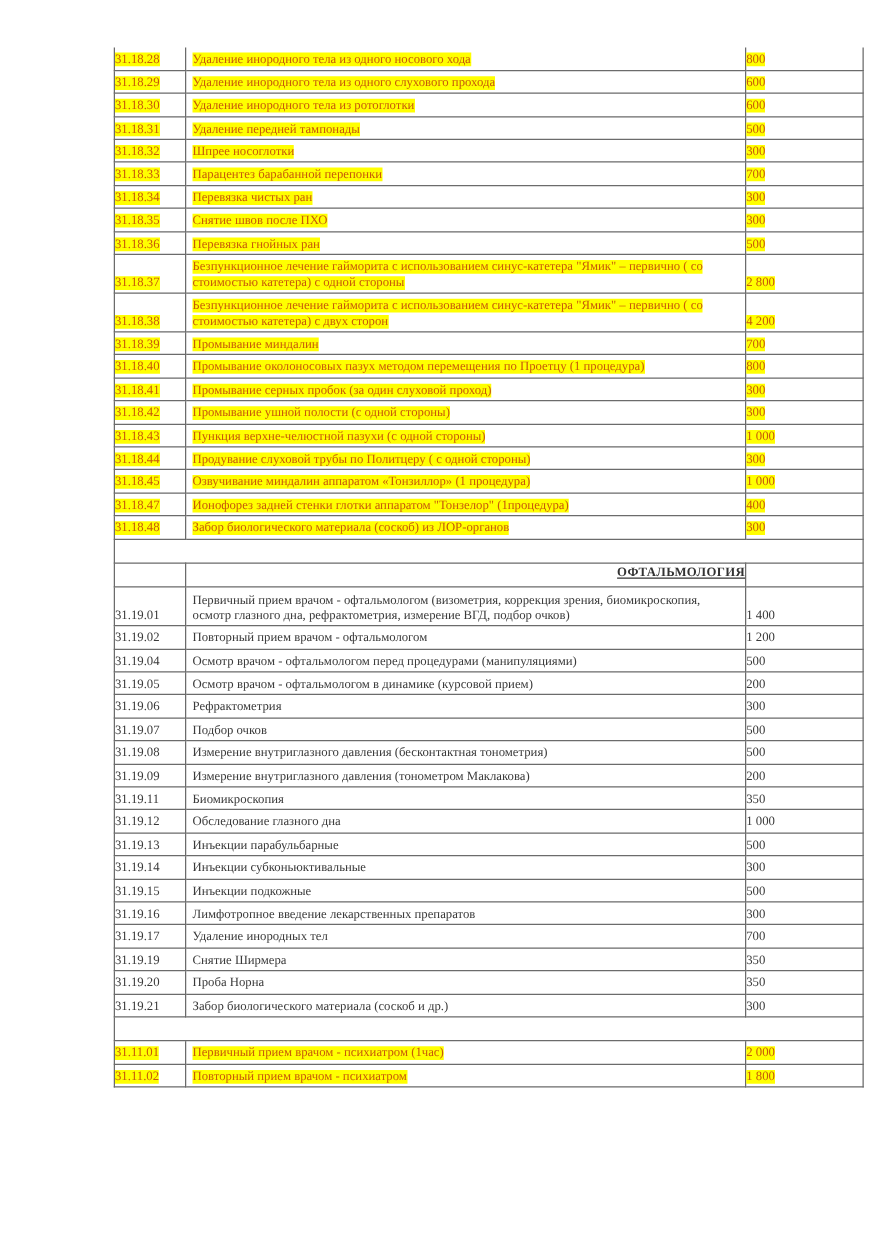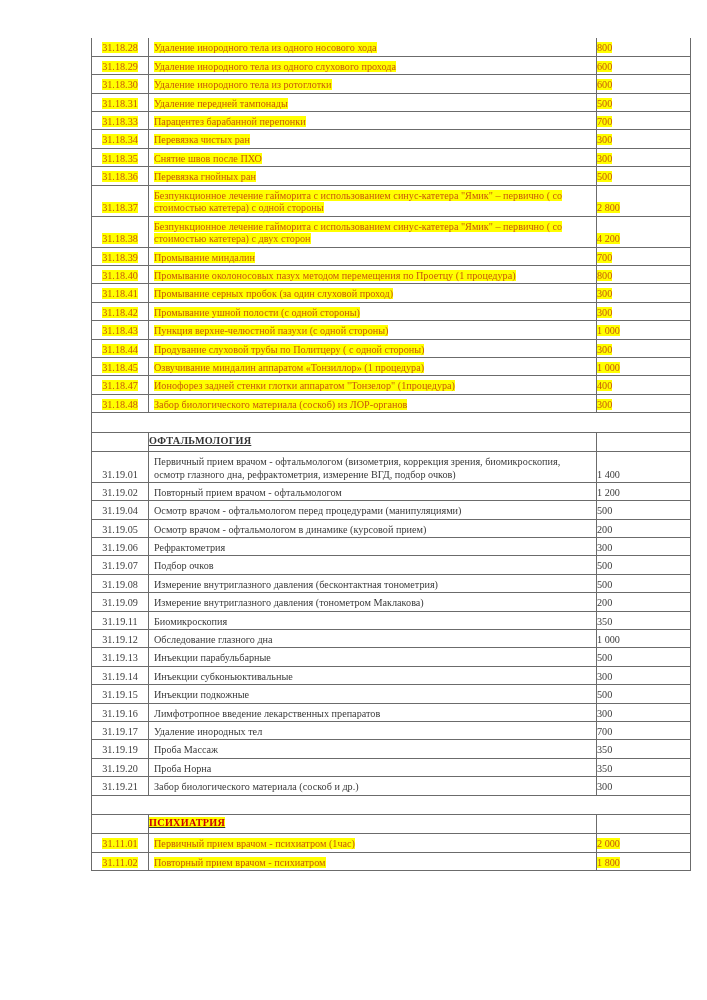--- a/index.html
+++ b/index.html
@@ -7,26 +7,26 @@
          font-family:"Liberation Serif", "DejaVu Serif", serif; color:#333; }
   #sheet { position:absolute; left:91px; top:38px; width:599px; }
   table { border-collapse:collapse; width:599px; table-layout:fixed; font-size:10.2px; }
   col.c-code { width:57px; }
   col.c-name { width:448px; }
   col.c-price { width:94px; }
   td { border:1px solid #6b6b6b; padding:0 0 1px 0; vertical-align:bottom; line-height:12.4px; }
   tr.r { height:18.4px; }
   tr.r2 { height:31px; }
   tr.first td { border-top:none; }
-  td.code { text-align:center; }
+  td.code { }
   td.name { padding-left:5px; padding-right:4px; }
   td.price { text-align:left; }
   tr.blank td { height:17.4px; }
   tr.sect td { height:17.4px; }
-  td.sect-title { text-align:left; font-weight:bold; text-decoration:underline; letter-spacing:0.3px; vertical-align:middle; }
+  td.sect-title { text-align:right; font-weight:bold; text-decoration:underline; letter-spacing:0.3px; vertical-align:middle; }
   .hl { background:#ffff00; color:#c8590a; }
   .red-title { background:#ffff00; color:#cc0000; }
   .plain { color:#3a3a3a; }
 </style>
 </head>
 <body>
 
 <div id="sheet">
 <table>
   <colgroup>
@@ -50,20 +50,25 @@
       <td class="code"><span class="hl">31.18.30</span></td>
       <td class="name"><span class="hl">Удаление инородного тела из ротоглотки</span></td>
       <td class="price"><span class="hl">600</span></td>
     </tr>
     <tr class="r">
       <td class="code"><span class="hl">31.18.31</span></td>
       <td class="name"><span class="hl">Удаление передней тампонады</span></td>
       <td class="price"><span class="hl">500</span></td>
     </tr>
     <tr class="r">
+      <td class="code"><span class="hl">31.18.32</span></td>
+      <td class="name"><span class="hl">Шпрее носоглотки</span></td>
+      <td class="price"><span class="hl">300</span></td>
+    </tr>
+    <tr class="r">
       <td class="code"><span class="hl">31.18.33</span></td>
       <td class="name"><span class="hl">Парацентез барабанной перепонки</span></td>
       <td class="price"><span class="hl">700</span></td>
     </tr>
     <tr class="r">
       <td class="code"><span class="hl">31.18.34</span></td>
       <td class="name"><span class="hl">Перевязка чистых ран</span></td>
       <td class="price"><span class="hl">300</span></td>
     </tr>
     <tr class="r">
@@ -211,43 +216,38 @@
           <td class="name">Лимфотропное введение лекарственных препаратов</td>
           <td class="price">300</td>
         </tr>
     <tr class="r plain">
           <td class="code">31.19.17</td>
           <td class="name">Удаление инородных тел</td>
           <td class="price">700</td>
         </tr>
     <tr class="r plain">
           <td class="code">31.19.19</td>
-          <td class="name">Проба Массаж</td>
+          <td class="name">Снятие Ширмера</td>
           <td class="price">350</td>
         </tr>
     <tr class="r plain">
           <td class="code">31.19.20</td>
           <td class="name">Проба Норна</td>
           <td class="price">350</td>
         </tr>
     <tr class="r plain">
           <td class="code">31.19.21</td>
           <td class="name">Забор биологического материала  (соскоб и др.)</td>
           <td class="price">300</td>
         </tr>
 
     <tr class="blank">
           <td colspan="3"></td>
         </tr>
 
-    <tr class="sect">
-      <td></td>
-      <td class="sect-title"><span class="red-title">ПСИХИАТРИЯ</span></td>
-      <td></td>
-    </tr>
     <tr class="r">
       <td class="code"><span class="hl">31.11.01</span></td>
       <td class="name"><span class="hl">Первичный прием врачом - психиатром (1час)</span></td>
       <td class="price"><span class="hl">2 000</span></td>
     </tr>
     <tr class="r">
       <td class="code"><span class="hl">31.11.02</span></td>
       <td class="name"><span class="hl">Повторный прием врачом - психиатром</span></td>
       <td class="price"><span class="hl">1 800</span></td>
     </tr>

